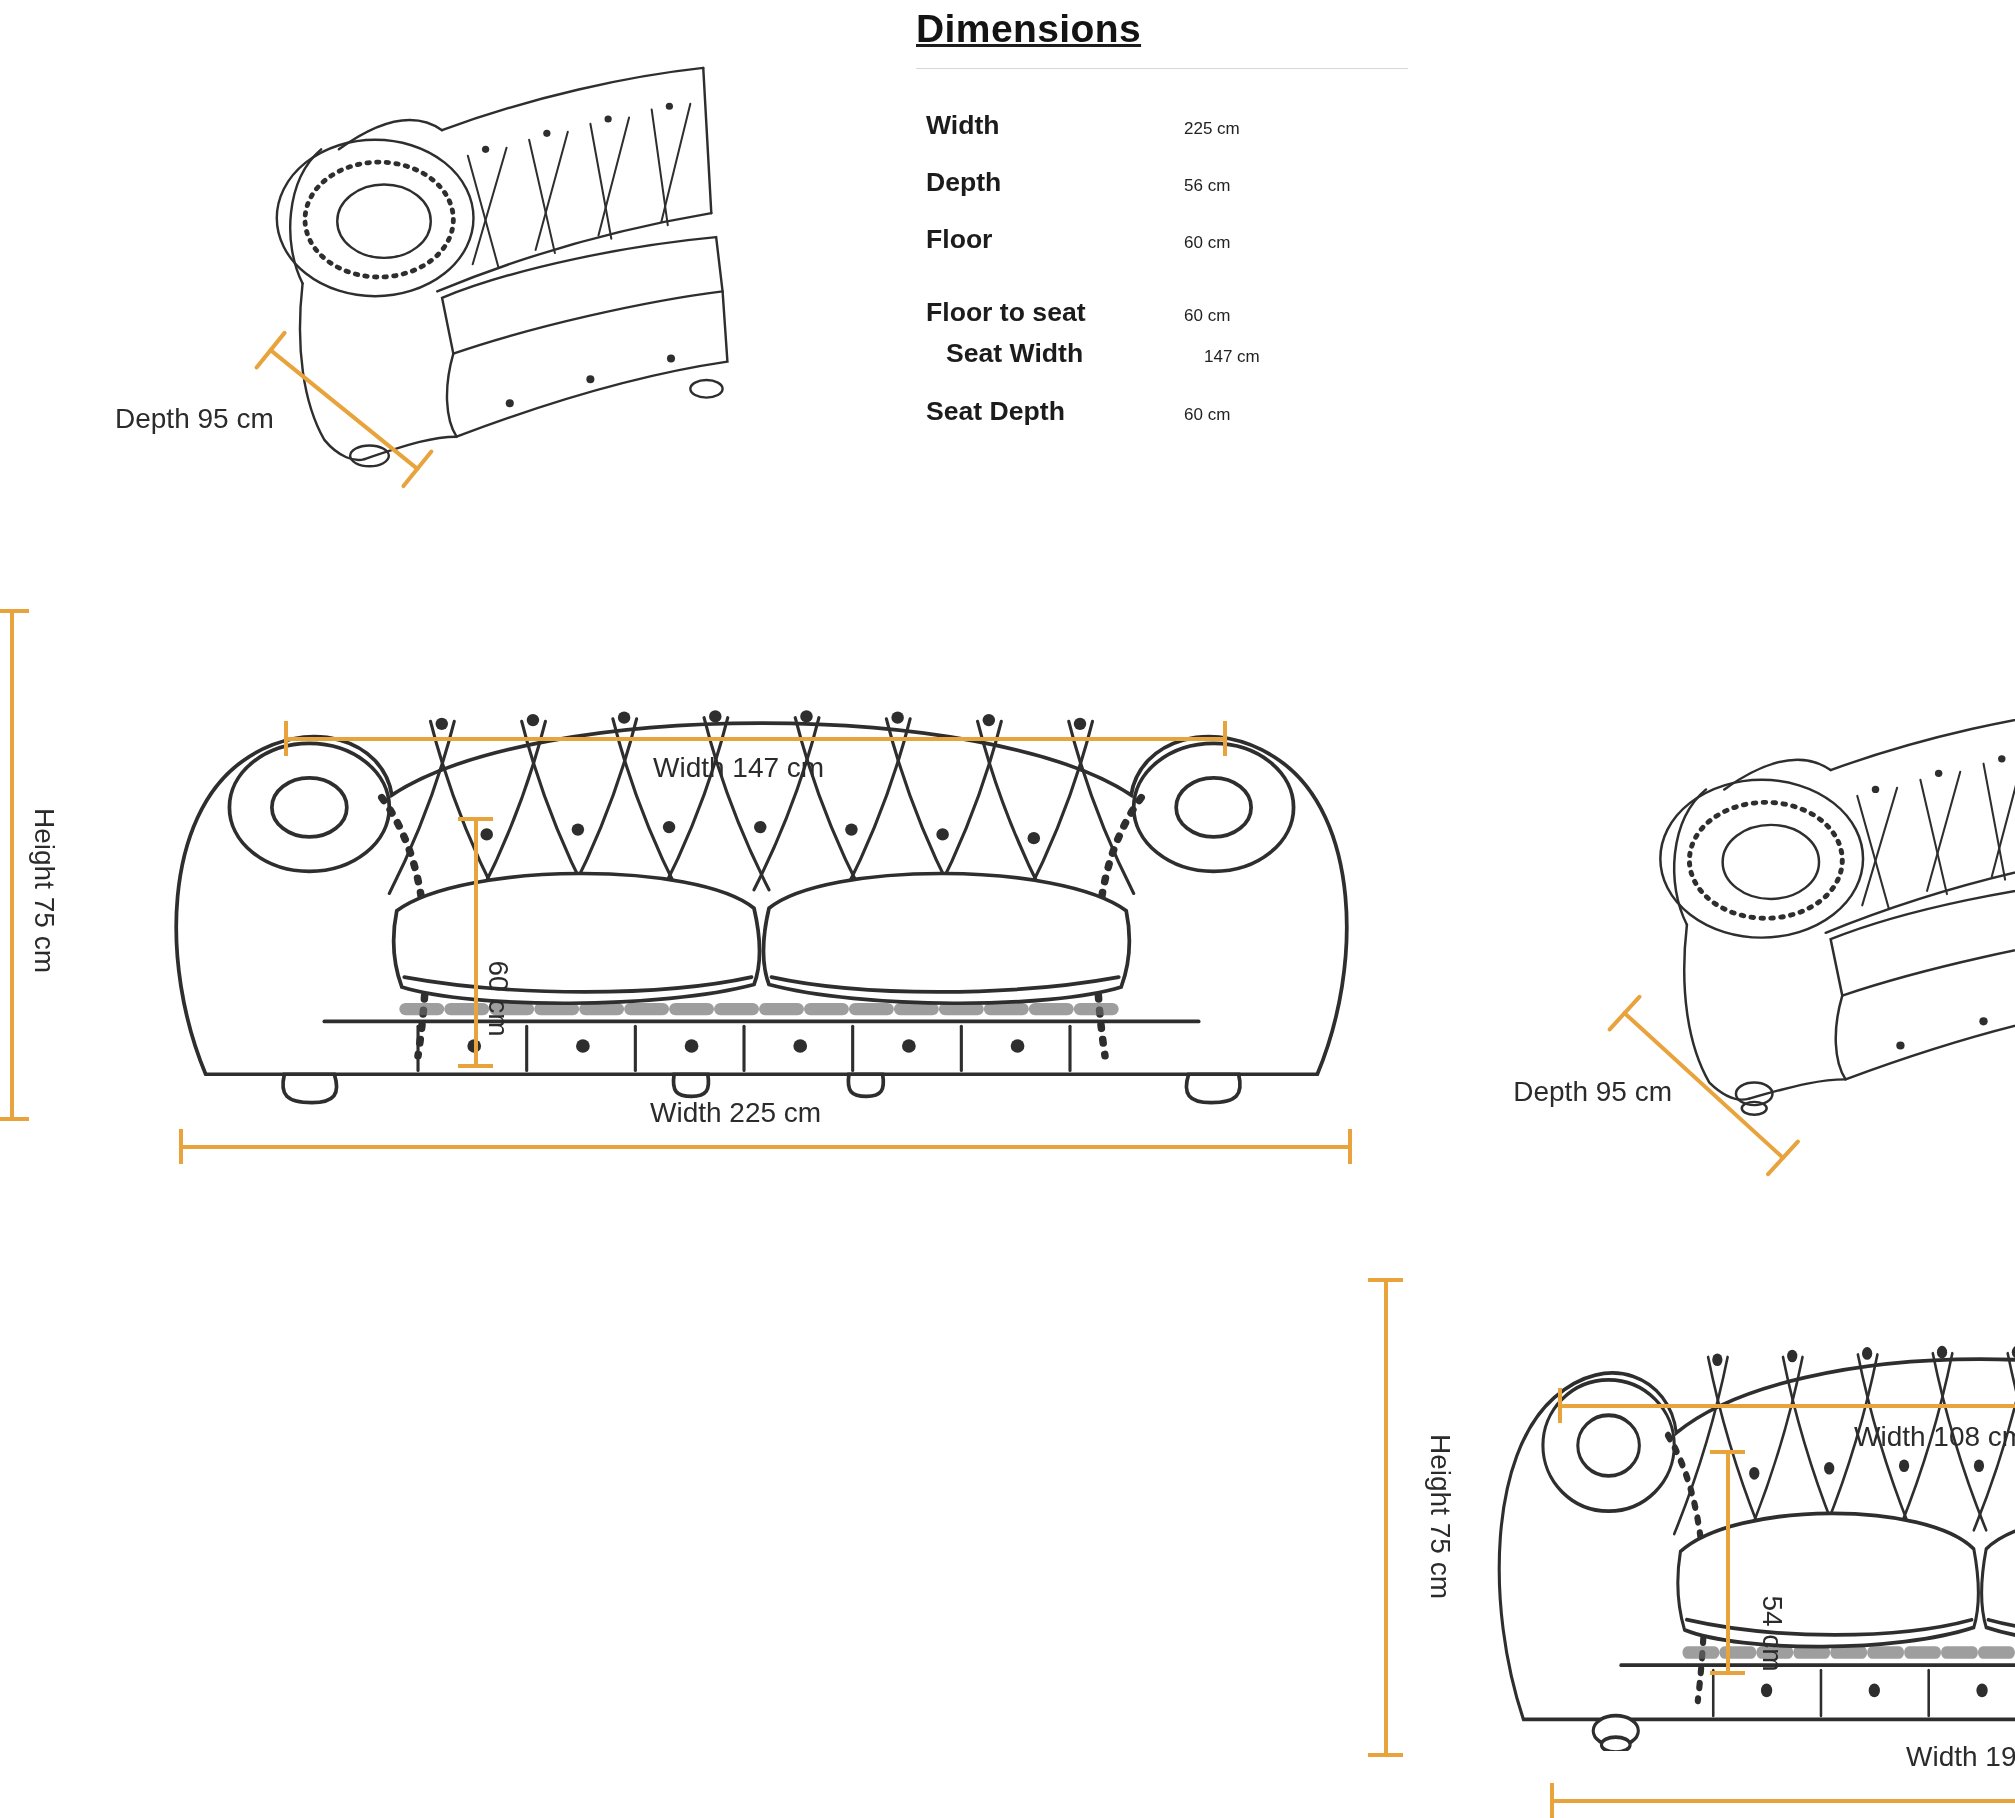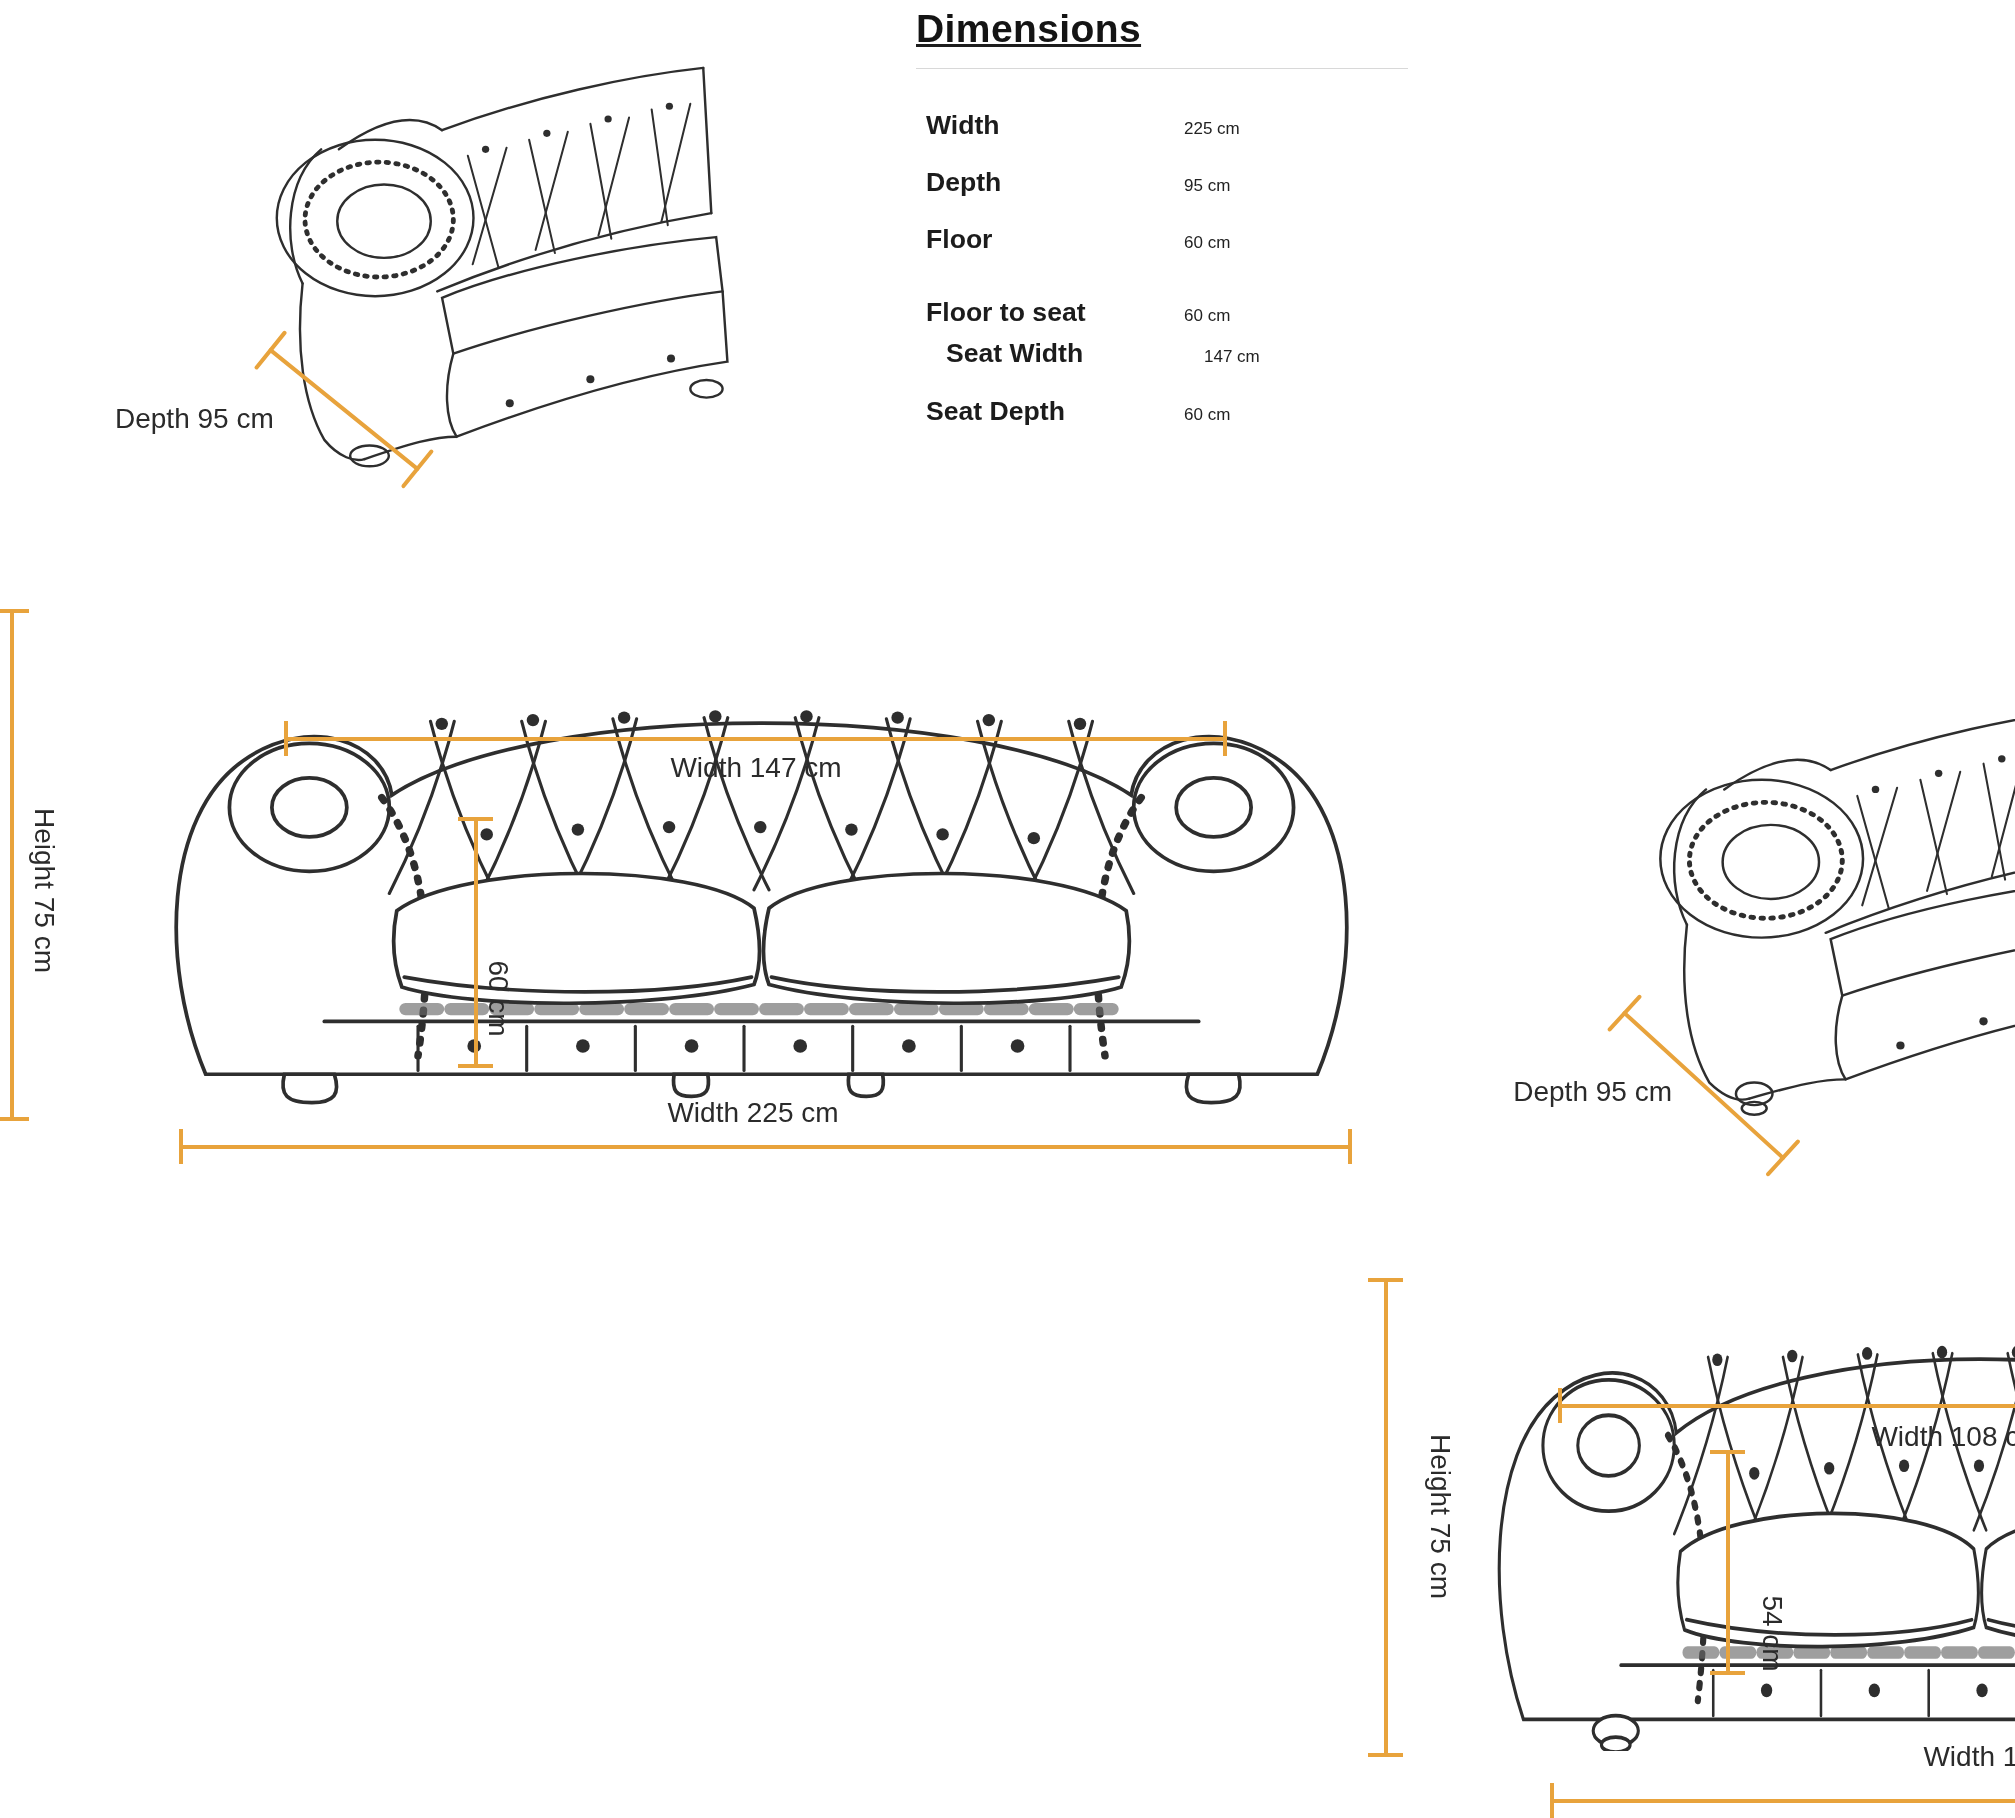--- a/index.html
+++ b/index.html
@@ -38,21 +38,21 @@
   .table-a{left:916px;top:8px;width:492px;text-decoration:underline;}
   .table-a .divider{top:60px;}
   .table-a .row .lbl{width:258px;}
   .table-a .r0{top:102px;} .table-a .r1{top:159px;} .table-a .r2{top:216px;}
   .table-a .r3{top:273px;margin-top:16px;} .table-a .r4{top:330px;margin-left:20px;} .table-a .r5{top:388px;}
   
   .anno{
     position:absolute;font-size:28px;color:#2b2b2b;line-height:35px;height:35px;
     white-space:nowrap;
   }
-  .anno.center{text-align:center;}
+  .anno.center{text-align:left;}
   .anno.right{text-align:right;}
   .anno.vert{transform:rotate(90deg);text-align:center;}
   
   .hline{position:absolute;height:4px;background:var(--accent);}
   .hline .tick{position:absolute;width:4px;height:35px;top:-15.7px;background:var(--accent);}
   .hline .tick.a{left:0;} .hline .tick.b{right:0;}
   .vline{position:absolute;width:4px;background:var(--accent);}
   .vline .tick{position:absolute;height:4px;width:35px;left:-15.7px;background:var(--accent);}
   .vline .tick.a{top:0;} .vline .tick.b{bottom:0;}
   .dsvg{position:absolute;overflow:visible;}
@@ -296,21 +296,21 @@
 
   <div class="dim-table table-a">
     <div class="title">Dimensions</div>
     <div class="divider"></div>
     <div class="row r0">
       <span class="lbl">Width</span>
       <span class="val">225 cm</span>
     </div>
     <div class="row r1">
       <span class="lbl">Depth</span>
-      <span class="val">95 cm</span>
+      <span class="val">56 cm</span>
     </div>
     <div class="row r2">
       <span class="lbl">Floor</span>
       <span class="val">60 cm</span>
     </div>
     <div class="row r3">
       <span class="lbl">Floor to seat</span>
       <span class="val">60 cm</span>
     </div>
     <div class="row r4">

